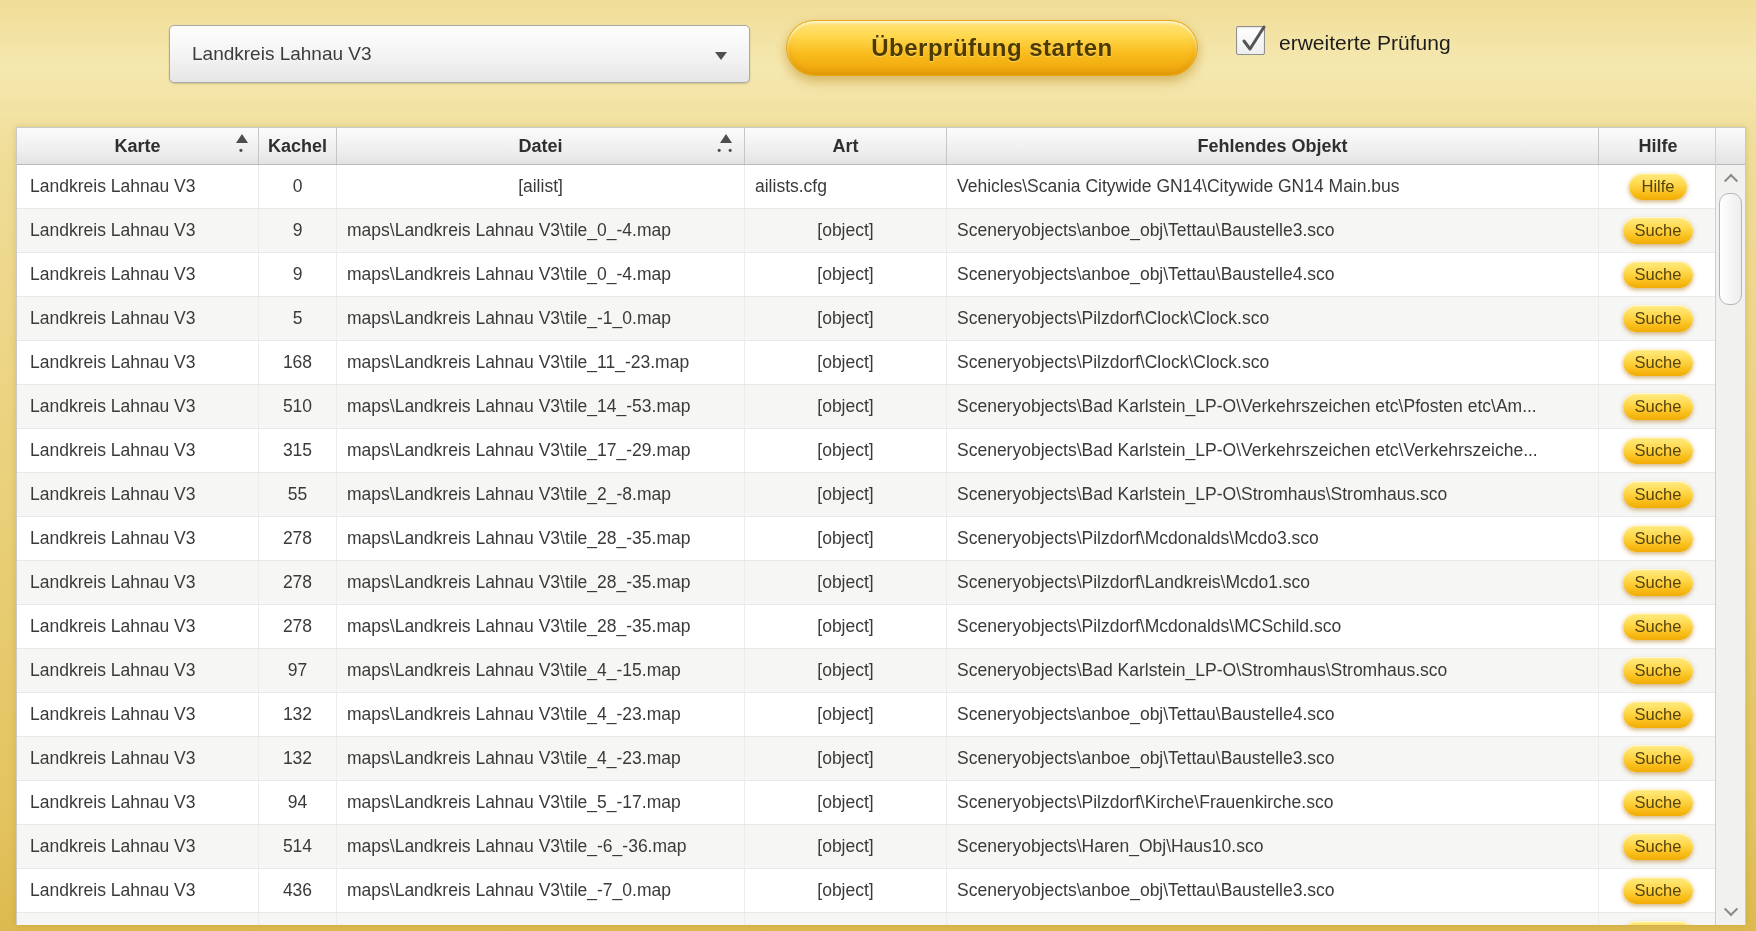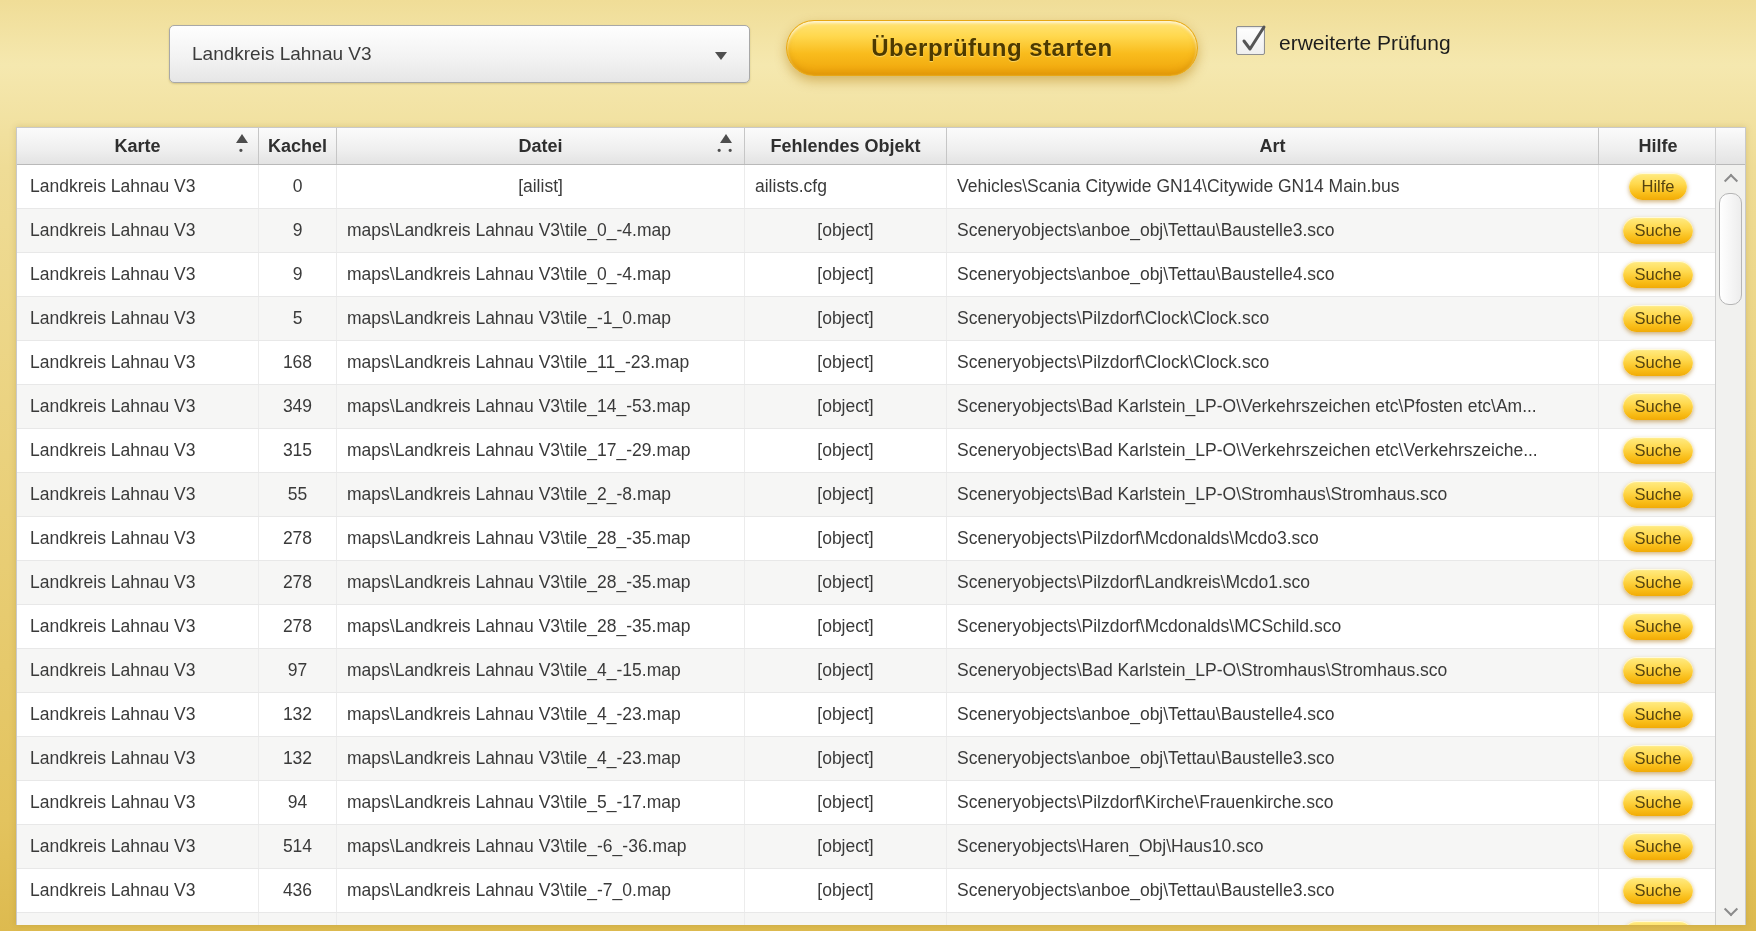--- a/index.html
+++ b/index.html
@@ -142,24 +142,24 @@
           <span>Kachel</span>
         </div>
         <div class="th">
           <span>Datei</span>
           <span class="sort">
             <span class="sort-tri"></span>
             <span class="sort-dots">• •</span>
           </span>
         </div>
         <div class="th">
+          <span>Art</span>
+        </div>
+        <div class="th">
           <span>Fehlendes Objekt</span>
-        </div>
-        <div class="th">
-          <span>Art</span>
         </div>
         <div class="th">
           <span>Hilfe</span>
         </div>
       </div>
       <div class="tbody">
           <div class="trow">
     <div class="td c-karte">Landkreis Lahnau V3</div>
     <div class="td c-kachel">0</div>
     <div class="td c-art">[ailist]</div>
@@ -204,21 +204,21 @@
     <div class="td c-kachel">168</div>
     <div class="td c-datei">maps\Landkreis Lahnau V3\tile_11_-23.map</div>
     <div class="td c-art">[object]</div>
     <div class="td c-objekt">Sceneryobjects\Pilzdorf\Clock\Clock.sco</div>
     <div class="td c-hilfe">
       <button class="badge">Suche</button>
     </div>
   </div>
           <div class="trow alt">
     <div class="td c-karte">Landkreis Lahnau V3</div>
-    <div class="td c-kachel">349</div>
+    <div class="td c-kachel">510</div>
     <div class="td c-datei">maps\Landkreis Lahnau V3\tile_14_-53.map</div>
     <div class="td c-art">[object]</div>
     <div class="td c-objekt">Sceneryobjects\Bad Karlstein_LP-O\Verkehrszeichen etc\Pfosten etc\Am...</div>
     <div class="td c-hilfe">
       <button class="badge">Suche</button>
     </div>
   </div>
           <div class="trow">
     <div class="td c-karte">Landkreis Lahnau V3</div>
     <div class="td c-kachel">315</div>

